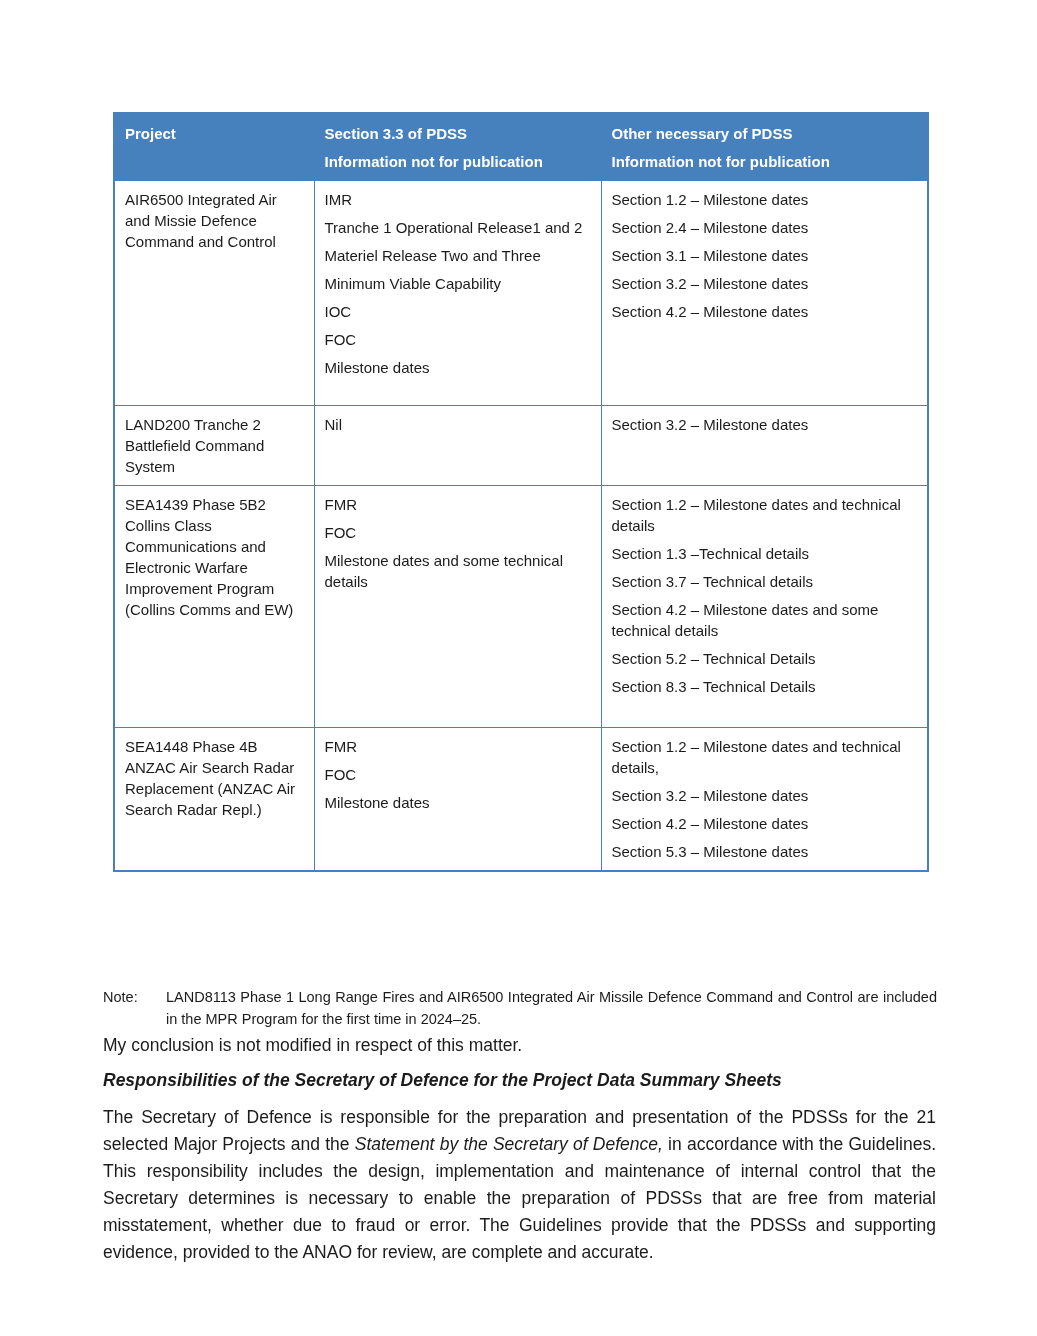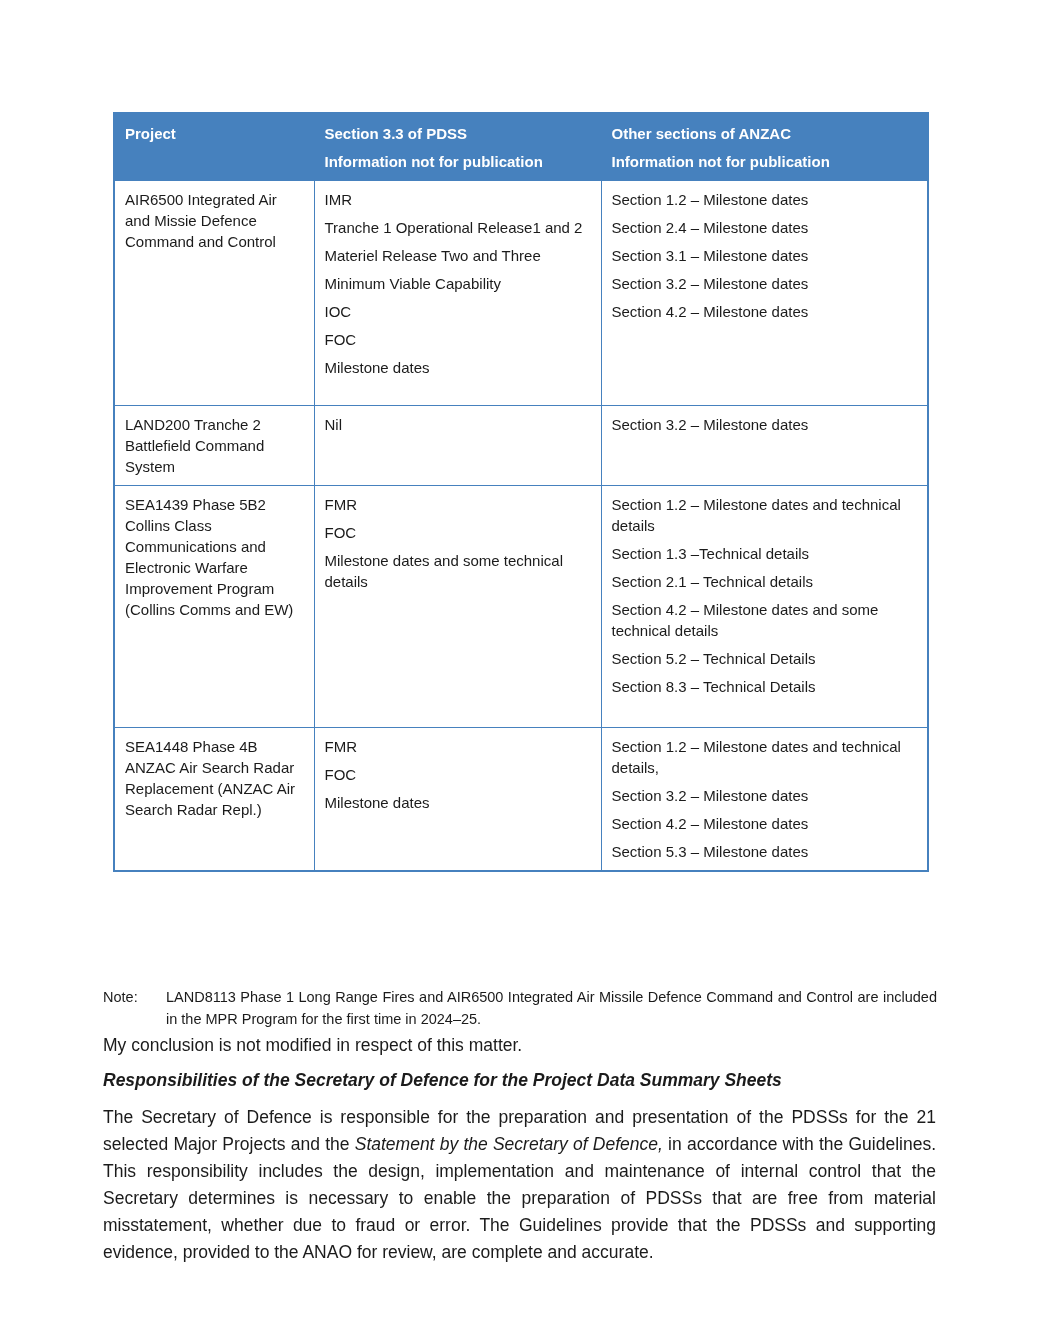--- a/index.html
+++ b/index.html
@@ -83,21 +83,21 @@
       <thead>
         <tr class="hrow">
           <th>
             <p class="hline">Project</p>
           </th>
           <th>
             <p class="hline">Section 3.3 of PDSS</p>
             <p class="hline sub">Information not for publication</p>
           </th>
           <th>
-            <p class="hline">Other sections of ANZAC</p>
+            <p class="hline">Other necessary of PDSS</p>
             <p class="hline sub">Information not for publication</p>
           </th>
         </tr>
       </thead>
       <tbody>
         <tr class="r0">
           <td>
             <p class="cell-p">AIR6500 Integrated Air and Missie Defence Command and Control</p>
           </td>
           <td>
@@ -133,21 +133,21 @@
             <p class="cell-p">SEA1439 Phase 5B2 Collins Class Communications and Electronic Warfare Improvement Program (Collins Comms and EW)</p>
           </td>
           <td>
             <p class="cell-p">FMR</p>
             <p class="cell-p">FOC</p>
             <p class="cell-p">Milestone dates and some technical details</p>
           </td>
           <td>
             <p class="cell-p">Section 1.2 – Milestone dates and technical details</p>
             <p class="cell-p">Section 1.3 –Technical details</p>
-            <p class="cell-p">Section 2.1 – Technical details</p>
+            <p class="cell-p">Section 3.7 – Technical details</p>
             <p class="cell-p">Section 4.2 – Milestone dates and some technical details</p>
             <p class="cell-p">Section 5.2 – Technical Details</p>
             <p class="cell-p">Section 8.3 – Technical Details</p>
           </td>
         </tr>
         <tr class="r4">
           <td>
             <p class="cell-p">SEA1448 Phase 4B ANZAC Air Search Radar Replacement (ANZAC Air Search Radar Repl.)</p>
           </td>
           <td>

